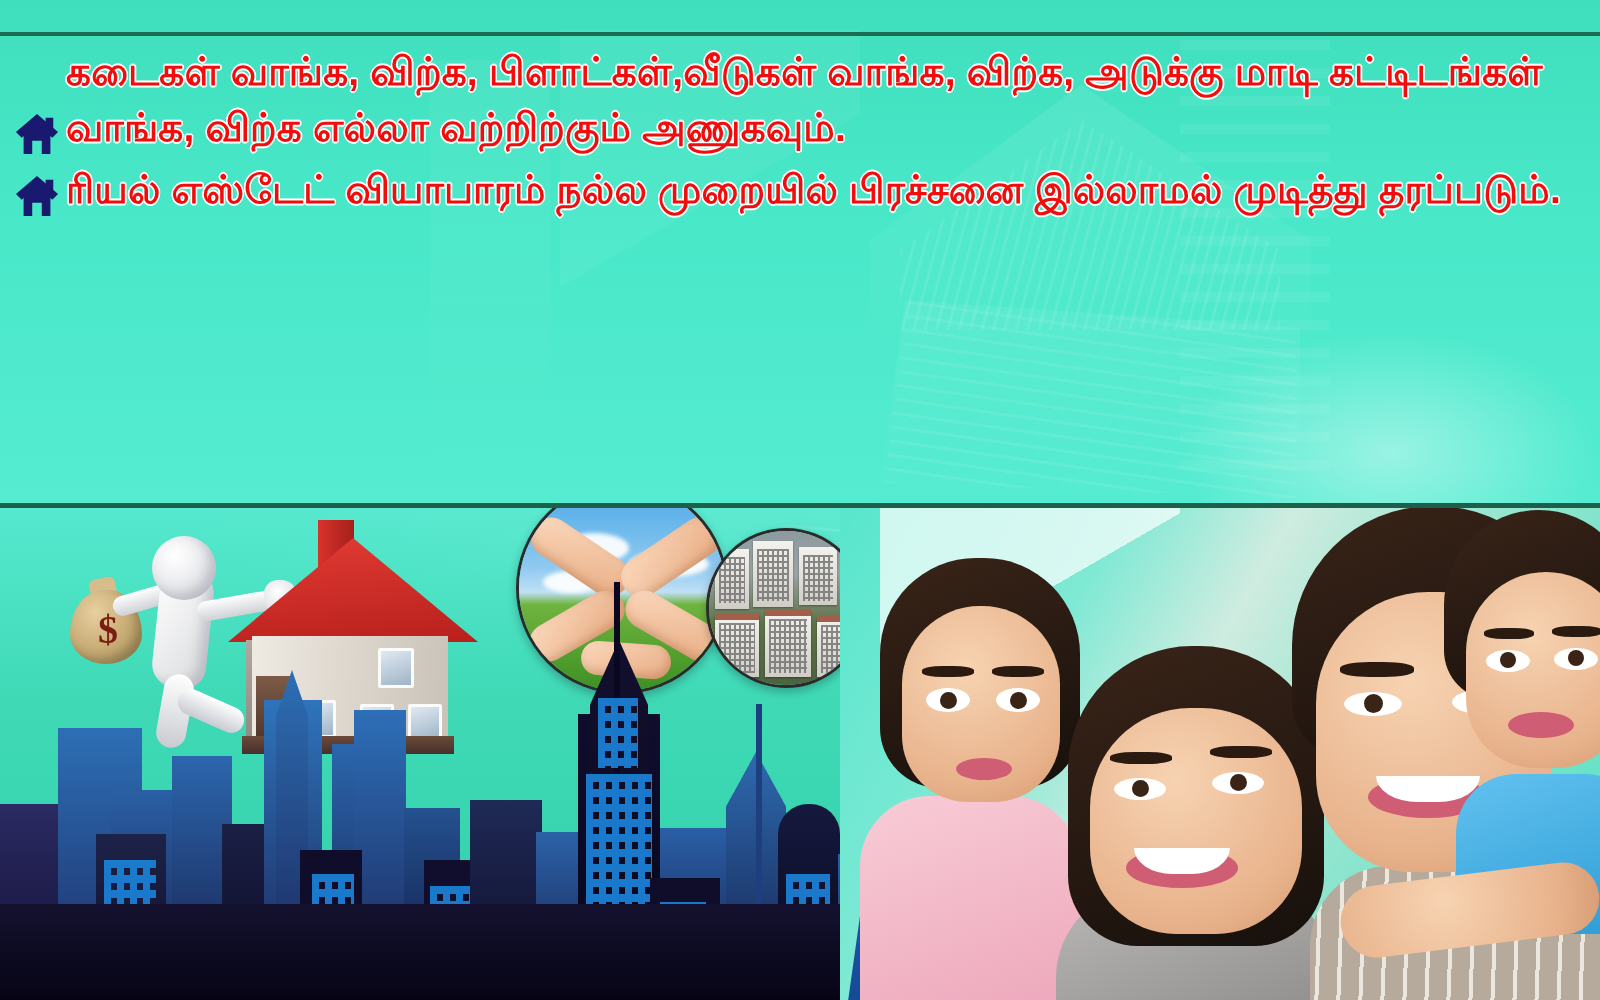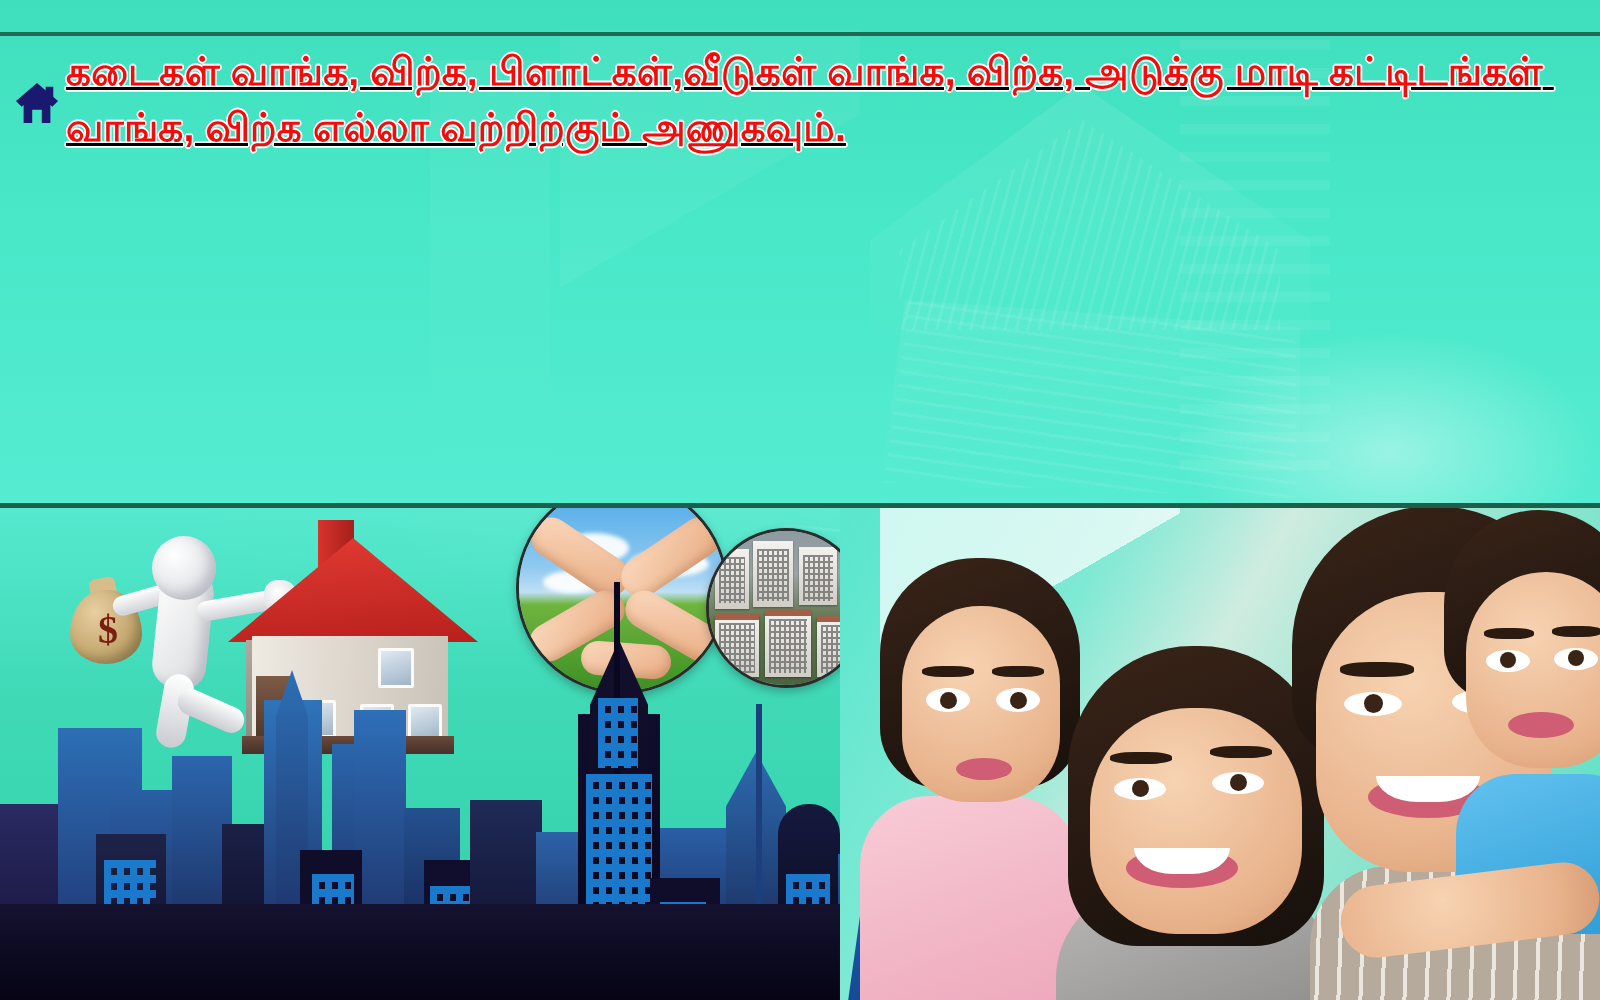--- a/index.html
+++ b/index.html
@@ -55,21 +55,21 @@
     background:radial-gradient(ellipse at 50% 70%,rgba(255,255,255,.75),rgba(255,255,255,0) 70%);
     opacity:.55;
   }
 
   
   .rule-top{position:absolute;left:0;top:32px;width:1600px;height:4px;background:#1d6b52;}
   .rule-bottom{position:absolute;left:0;top:503px;width:1600px;height:5px;background:#1d5f4a;z-index:40;}
 
   
   .bullets{position:absolute;left:0;top:44px;width:1600px;z-index:20;}
-  .bullet{display:flex;align-items:center;margin-bottom:6px;text-decoration:underline;}
+  .bullet{display:flex;align-items:flex-end;margin-bottom:6px;}
   .home-icon{flex:0 0 auto;width:46px;height:44px;margin:6px 6px 0 14px;}
   .btext{
     flex:1 1 auto;
     color:#f20d0d;
     -webkit-text-stroke:1px #ffffff;
     paint-order:stroke fill;
     font-size:39px;
     line-height:56px;
     font-weight:700;
     letter-spacing:.2px;
@@ -206,20 +206,30 @@
         <svg viewBox="0 0 48 46" width="46" height="44" aria-hidden="true">
           <path d="M24 2 L46 21 L40 27 L24 13 L8 27 L2 21 Z" fill="#191970"></path>
           <path d="M10 24 L24 12 L38 24 L38 44 L29 44 L29 30 L19 30 L19 44 L10 44 Z" fill="#191970"></path>
           <rect x="33" y="6" width="8" height="12" fill="#191970"></rect>
         </svg>
       </span>
       <span class="btext">கடைகள் வாங்க, விற்க, பிளாட்கள்,வீடுகள் வாங்க, விற்க, அடுக்கு மாடி கட்டிடங்கள் வாங்க, விற்க எல்லா வற்றிற்கும் அணுகவும்.</span>
     </div>
 
 
+    <div class="bullet">
+      <span class="home-icon">
+        <svg viewBox="0 0 48 46" width="46" height="44" aria-hidden="true">
+          <path d="M24 2 L46 21 L40 27 L24 13 L8 27 L2 21 Z" fill="#191970"></path>
+          <path d="M10 24 L24 12 L38 24 L38 44 L29 44 L29 30 L19 30 L19 44 L10 44 Z" fill="#191970"></path>
+          <rect x="33" y="6" width="8" height="12" fill="#191970"></rect>
+        </svg>
+      </span>
+      <span class="btext">ரியல் எஸ்டேட் வியாபாரம் நல்ல முறையில் பிரச்சனை இல்லாமல் முடித்து தரப்படும்.</span>
+    </div>
 
 
   </div>
 
   <div class="rule-bottom"></div>
 
   <div class="bottom">
     <div class="bot-wm bot-glow"></div>
     <div class="bot-wm bot-wall"></div>
 

